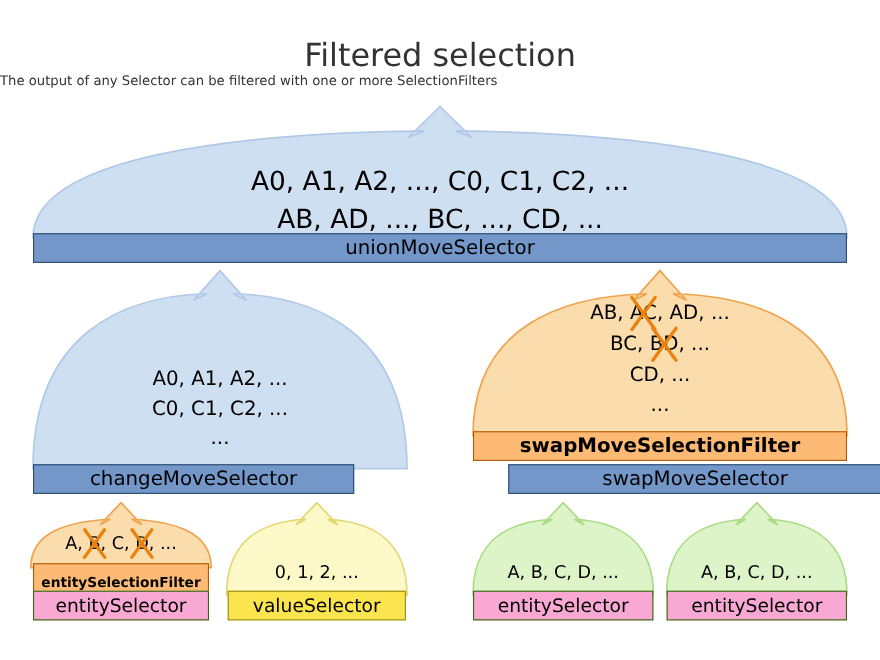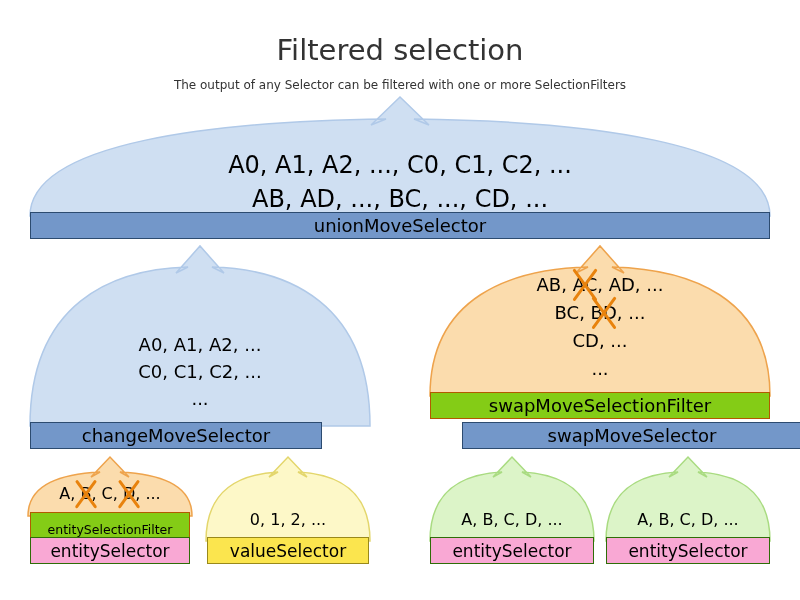--- a/index.html
+++ b/index.html
@@ -9,22 +9,22 @@
     background: #ffffff;
     font-family: "DejaVu Sans", "Liberation Sans", sans-serif;
     color: #000000;
     overflow: hidden;
   }
   .title {
     position: absolute; left: 0; top: 34px; width: 800px;
     text-align: center; font-size: 29px; line-height: 32px; color: #333333;
   }
   .subtitle {
-    position: absolute; left: 0; top: 78px; width: 800px;
-    text-align: center; font-size: 12px; line-height: 14px; color: #333333;
+    position: absolute; left: 0; top: 66px; width: 800px;
+    text-align: left; font-size: 12px; line-height: 14px; color: #333333;
   }
   svg.layer { position: absolute; left: 0; top: 0; z-index: 0; }
   .funnel-blue   { fill: #cfdff2; stroke: #b0c9e8; stroke-width: 1.5; }
   .funnel-orange { fill: #fbdcad; stroke: #eea34c; stroke-width: 1.5; }
   .funnel-yellow { fill: #fdf8c8; stroke: #e3d66c; stroke-width: 1.5; }
   .funnel-green  { fill: #dcf4c8; stroke: #a9db81; stroke-width: 1.5; }
 
   .ftext { position: absolute; z-index: 1; text-align: center; color: #000; }
   .ftext .fline { white-space: nowrap; }
   .t-union  { left: 100px; top: 148px; width: 600px; font-size: 24px; line-height: 34px; }
@@ -42,21 +42,21 @@
   }
   .crossed::before { transform: translate(-50%,-50%) rotate(36deg); }
   .crossed::after  { transform: translate(-50%,-50%) rotate(-36deg); }
 
   .bar {
     position: absolute; z-index: 2; box-sizing: border-box;
     display: flex; align-items: center; justify-content: center;
     font-size: 18px; color: #000; white-space: nowrap;
   }
   .bar-blue   { background: #7397c9; border: 1.5px solid #2c4b70; }
-  .bar-orange { background: #84cc16; border: 1.5px solid #b35900; }
+  .bar-orange { background: #fdba74; border: 1.5px solid #b35900; font-weight: bold; }
   .bar-green  { background: #f9a8d4; border: 1.5px solid #2f6d08; }
   .bar-yellow { background: #fbe54e; border: 1.5px solid #99891b; }
   .bar-small  { font-size: 12.5px; }
   .bar-mid    { font-size: 17px; }
 </style>
 </head>
 <body>
 
 <div class="canvas">
 

